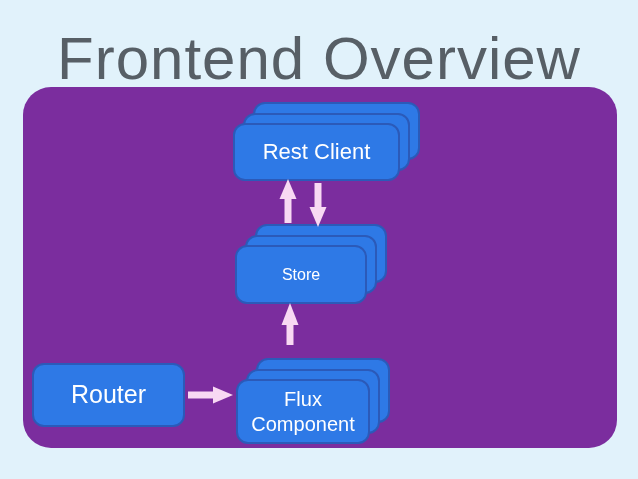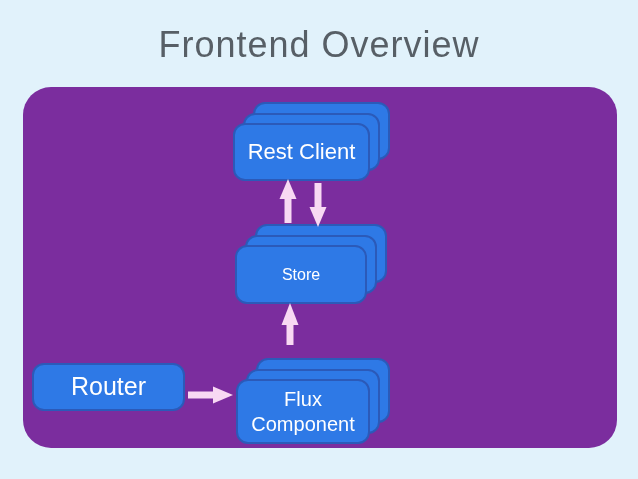--- a/index.html
+++ b/index.html
@@ -14,21 +14,21 @@
     overflow: hidden;
     font-family: "Liberation Sans", sans-serif;
   }
   .title {
     position: absolute;
     top: 24px;
     left: 0;
     width: 638px;
     margin: 0;
     text-align: center;
-    font-size: 36px;
+    font-size: 60px;
     font-weight: 300;
     letter-spacing: 1px;
     color: #575f66;
   }
   .panel {
     position: absolute;
     left: 23px;
     top: 87px;
     width: 594px;
     height: 361px;
@@ -52,24 +52,24 @@
     align-items: center;
     justify-content: center;
     text-align: center;
     color: #ffffff;
     font-weight: 300;
     line-height: 1.25;
   }
   .back2 { transform: translate(20px, -21px); }
   .back1 { transform: translate(10px, -10px); }
 
-  .stack-rest-client { left: 233px; top: 123px; width: 137px; height: 58px; font-size: 22px; }
+  .stack-rest-client { left: 233px; top: 123px; width: 137px; height: 58px; font-size: 22px; padding-left: 30px; }
   .stack-store       { left: 235px; top: 245px; width: 132px; height: 59px; font-size: 16px; }
   .stack-flux        { left: 236px; top: 367px; width: 134px; height: 65px; font-size: 20px; margin-top: 12px; }
-  .node-router       { left: 32px;  top: 363px; width: 153px; height: 48px; font-size: 25px; }
+  .node-router       { left: 32px;  top: 363px; width: 153px; height: 64px; font-size: 25px; }
 
   .flux-label { display: inline-block; width: 110px; }
 
   .arrows {
     position: absolute;
     left: 0;
     top: 0;
     width: 638px;
     height: 479px;
     pointer-events: none;

